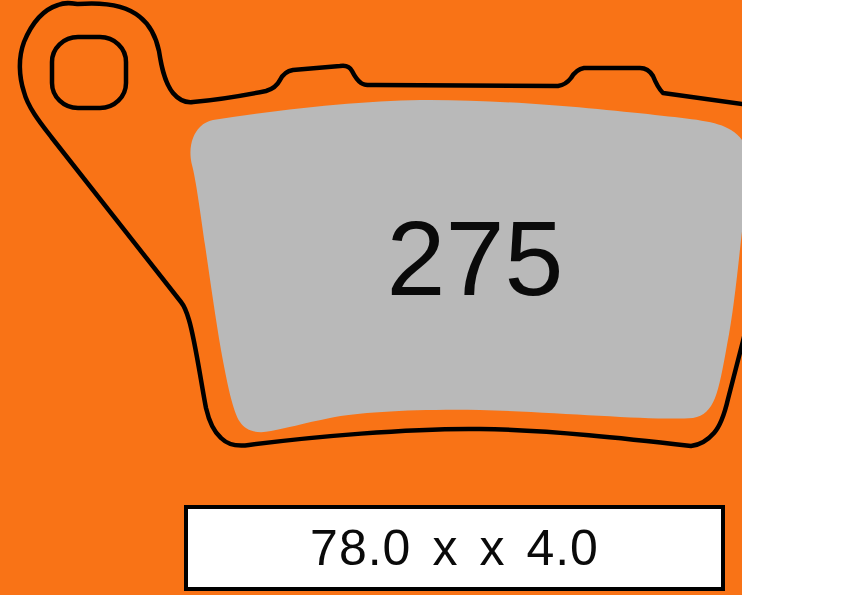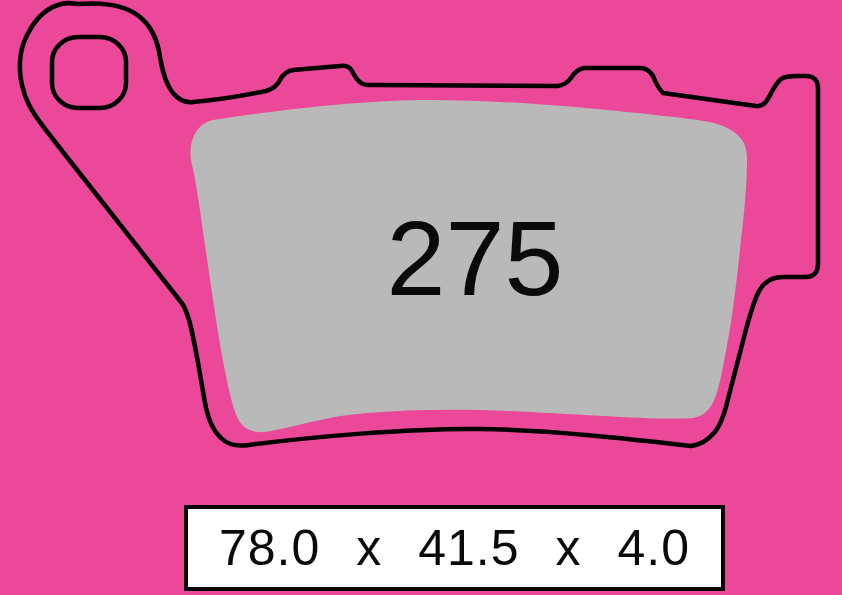--- a/index.html
+++ b/index.html
@@ -3,23 +3,23 @@
 <meta charset="utf-8">
 <style>
   html, body {
     margin: 0;
     padding: 0;
     background: #ffffff;
     font-family: "Liberation Sans", sans-serif;
   }
   .canvas {
     position: relative;
-    width: 842px;
+    width: 742px;
     height: 595px;
-    background: #ec4899;
+    background: #f97316;
     overflow: hidden;
   }
   .pad-svg {
     position: absolute;
     left: 0;
     top: 0;
   }
   .pad-number-text {
     font-family: "Liberation Sans", sans-serif;
     font-size: 106px;
@@ -30,21 +30,21 @@
     left: 184px;
     top: 505px;
     width: 541px;
     height: 86px;
     box-sizing: border-box;
     border: 4px solid #000000;
     background: #ffffff;
     display: flex;
     align-items: center;
     justify-content: center;
-    gap: 36px;
+    gap: 21px;
     font-size: 50px;
     letter-spacing: 1px;
     color: #0a0a0a;
     white-space: nowrap;
   }
 </style>
 </head>
 <body>
 
 <div class="canvas">
@@ -115,18 +115,17 @@
              C 65 2 71 3 78 4 Z"></path>
 
     <rect x="52" y="37" width="74" height="71" rx="26" ry="25" fill="none" stroke="#000000" stroke-width="4.5"></rect>
 
     <text class="pad-number-text" x="475" y="295" text-anchor="middle">275</text>
   </svg>
 
   <div class="dims-box">
     <span>78.0</span>
     <span>x</span>
-    <span>41.5</span>
     <span>x</span>
     <span>4.0</span>
   </div>
 
 </div>
 
 </body></html>

